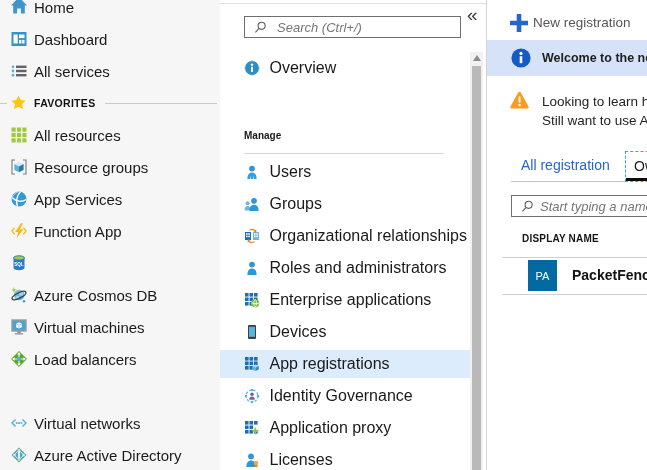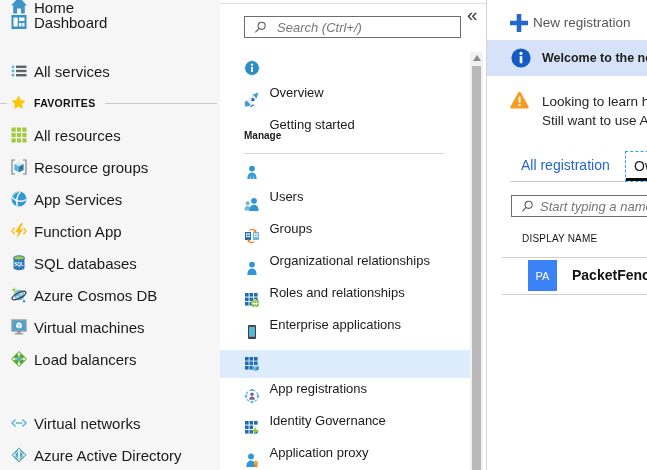--- a/index.html
+++ b/index.html
@@ -10,35 +10,35 @@
   #side { position:absolute; left:0; top:0; width:220px; height:470px; background:#f6f6f7; overflow:hidden; }
   .srow { position:absolute; left:0; width:220px; height:32px; }
   .srow .ic { position:absolute; left:11px; top:50%; margin-top:-8px; width:16px; height:16px; }
   .srow .lb { position:absolute; left:34px; top:50%; transform:translateY(-50%);
     font-size:15px; color:#1a1a1a; white-space:nowrap; }
   
   #mid { position:absolute; left:220px; top:0; width:266px; height:470px; background:#fff; overflow:hidden; }
   .mrow { position:absolute; left:0; width:250px; height:32px; }
   .mrow .ic { position:absolute; left:24px; top:50%; margin-top:-8px; width:16px; height:16px; }
   .mrow .lb { position:absolute; left:49.5px; top:50%; transform:translateY(-50%);
-    font-size:13px; color:#1a1a1a; white-space:nowrap;margin-top:24px; }
+    font-size:16px; color:#1a1a1a; white-space:nowrap; }
   
   #right { position:absolute; left:487px; top:0; width:160px; height:470px; background:#fff; overflow:hidden; }
 </style>
 </head>
 <body>
 <div id="stage">
 <div id="side">
   <div class="srow" style="top:-9px">
     <svg class="ic" viewBox="0 0 16 16">
           <path fill="#4094c9" d="M8 -2 L16 6.5 H13.8 V14.5 H9.9 V9.6 H6.1 V14.5 H2.2 V6.5 H0 Z"></path>
         </svg>
     <div class="lb">Home</div>
   </div>
-  <div class="srow" style="top:6px">
+  <div class="srow" style="top:23px">
     <svg class="ic" viewBox="0 0 16 16">
           <rect x="0.5" y="1" width="15" height="14" fill="#3294c4"></rect>
           <rect x="2.5" y="3.5" width="4.2" height="9" fill="#fff"></rect>
           <rect x="8" y="3.5" width="5.5" height="3.6" fill="#fff"></rect>
           <rect x="8" y="8.9" width="2.4" height="3.6" fill="#fff"></rect>
           <rect x="11.2" y="8.9" width="2.3" height="3.6" fill="#fff"></rect>
         </svg>
     <div class="lb">Dashboard</div>
   </div>
   <div class="srow" style="top:55px">
@@ -97,21 +97,20 @@
           <path fill="#fdb813" d="M9.8 0.3 L4.2 9 H7.4 L5.5 15.7 L12.3 6.2 H8.9 L12 0.3 Z"></path>
         </svg>
     <div class="lb">Function App</div>
   </div>
   <div class="srow" style="top:247px">
     <svg class="ic" viewBox="0 0 16 16">
           <path fill="#2e79c4" d="M2.5 2.8 H13.5 V13 C13.5 14.2 11 15.2 8 15.2 C5 15.2 2.5 14.2 2.5 13 Z"></path>
           <ellipse cx="8" cy="2.9" rx="5.5" ry="2.1" fill="#a6ce39" stroke="#2e79c4" stroke-width="1"></ellipse>
           <text x="8" y="11.4" font-size="4.6" font-weight="bold" fill="#fff" text-anchor="middle" font-family="Liberation Sans">SQL</text>
         </svg>
-    <div class="lb">SQL databases</div>
   </div>
   <div class="srow" style="top:279px">
     <svg class="ic" viewBox="0 0 16 16">
           <path fill="#a2c93a" d="M3 0 L3.8 2.2 L6 3 L3.8 3.8 L3 6 L2.2 3.8 L0 3 L2.2 2.2 Z"></path>
           <circle cx="8.3" cy="8" r="5.3" fill="#6cb8e0"></circle>
           <circle cx="10" cy="6.5" r="2.2" fill="#a5d5ee"></circle>
           <circle cx="6.5" cy="10.5" r="1.7" fill="#a5d5ee"></circle>
           <ellipse cx="8" cy="8.6" rx="7.6" ry="2.6" fill="none" stroke="#3d3d3d" stroke-width="1.3" transform="rotate(-27 8 8.6)"></ellipse>
           <circle cx="13" cy="14.2" r="1.2" fill="#2e9bd6"></circle>
         </svg>
@@ -168,30 +167,20 @@
   <div style="position:absolute;left:247px;top:4px;font-size:19px;color:#3a3a3a">«</div>
 
   <div class="mrow" style="top:52px">
     <svg class="ic" viewBox="0 0 16 16">
           <circle cx="8" cy="8" r="7" fill="#2c8dc7"></circle>
           <rect x="7" y="6.7" width="2" height="5.2" fill="#fff"></rect>
           <circle cx="8" cy="4.6" r="1.2" fill="#fff"></circle>
           <path stroke="#7fc3e3" stroke-width="1" d="M8 0 V1.5 M8 14.5 V16 M0 8 H1.5 M14.5 8 H16"></path>
         </svg>
     <div class="lb">Overview</div>
-  </div>
-  <div class="mrow" style="top:84px">
-    <svg class="ic" viewBox="0 0 16 16">
-          <path fill="#3f9fd0" d="M8.3 2.5 L14.3 0.7 L12.6 6.7 Z"></path>
-          <path fill="#e9ebed" d="M8.3 2.5 L12.6 6.7 L6.6 12.6 L2.4 8.4 Z"></path>
-          <rect x="7.5" y="6.2" width="2.8" height="2.8" fill="#1b63c0"></rect>
-          <path fill="#3f9fd0" d="M2.4 8.4 L6.6 12.6 L4.9 14.2 L1 14.5 L0.8 10 Z"></path>
-          <path fill="#3f9fd0" d="M8.3 12.2 L10.9 13.2 L6.6 15.6 L5.9 14.4 Z"></path>
-        </svg>
-    <div class="lb">Getting started</div>
   </div>
   <div style="position:absolute;left:24px;top:130px;font-size:10px;font-weight:bold;color:#1a1a1a">Manage</div>
   <div style="position:absolute;left:24px;top:153px;width:200px;height:1px;background:#d6d6d6"></div>
   <div class="mrow" style="top:156px">
     <svg class="ic" viewBox="0 0 16 16">
           <circle cx="8" cy="4.6" r="2.9" fill="#2f97d7"></circle>
           <path fill="#2f97d7" d="M3.4 15 C3.4 10.8 5 8.6 8 8.6 C11 8.6 12.6 10.8 12.6 15 L10 15 L10 11.5 L9.3 15 L6.7 15 L6 11.5 L6 15 Z" opacity="0.95"></path>
           <path fill="#7cc0e8" d="M6 8.9 L8 10.5 L10 8.9 L10 15 L6 15 Z" opacity="0"></path>
         </svg>
     <div class="lb">Users</div>
@@ -220,21 +209,21 @@
           <path fill="none" stroke="#e8841c" stroke-width="1.2" d="M5.5 2.2 C8.5 0.8 11 1.5 11.8 3.8 M10.5 13.8 C7.5 15.2 5 14.5 4.2 12.2"></path>
           <path fill="#e8841c" d="M12.5 1.8 L12 5 L9.5 3 Z M3.5 14.2 L4 11 L6.5 13 Z"></path>
         </svg>
     <div class="lb">Organizational relationships</div>
   </div>
   <div class="mrow" style="top:252px">
     <svg class="ic" viewBox="0 0 16 16">
           <circle cx="8" cy="4.6" r="2.9" fill="#2f97d7"></circle>
           <path fill="#2f97d7" d="M3.4 15 C3.4 10.8 5 8.6 8 8.6 C11 8.6 12.6 10.8 12.6 15 Z"></path>
         </svg>
-    <div class="lb">Roles and relationships</div>
+    <div class="lb">Roles and administrators</div>
   </div>
   <div class="mrow" style="top:284px">
     <svg class="ic" viewBox="0 0 16 16" fill="#1f6cb3">
           <rect x="1" y="1" width="3.6" height="3.6"></rect>
           <rect x="5.5" y="1" width="3.6" height="3.6"></rect>
           <rect x="10" y="1" width="3.6" height="3.6"></rect>
           <rect x="1" y="5.5" width="3.6" height="3.6"></rect>
           <rect x="5.5" y="5.5" width="3.6" height="3.6"></rect>
           <rect x="10" y="5.5" width="3.6" height="3.6"></rect>
           <rect x="1" y="10" width="3.6" height="3.6"></rect>
@@ -340,21 +329,21 @@
   </div>
 
   <div style="position:absolute;left:24px;top:195px;width:140px;height:22px;border:1px solid #6e6e6e;background:#fff">
     <svg style="position:absolute;left:9px;top:4px;width:13px;height:13px" viewBox="0 0 14 14">
           <circle cx="8.2" cy="5.2" r="3.8" fill="none" stroke="#5f5f5f" stroke-width="1.2"></circle>
           <path d="M5.5 8 L1.5 12.3" stroke="#5f5f5f" stroke-width="1.2"></path>
         </svg>
     <div style="position:absolute;left:28px;top:50%;transform:translateY(-50%);font-style:italic;font-size:13px;color:#767676;white-space:nowrap">Start typing a name or Application ID to filter these res</div>
   </div>
 
-  <div style="position:absolute;left:35px;top:238px;transform:translateY(-50%);font-size:10px;font-weight:normal;color:#161616;letter-spacing:0.2px;white-space:nowrap">DISPLAY NAME</div>
+  <div style="position:absolute;left:35px;top:238px;transform:translateY(-50%);font-size:10px;font-weight:bold;color:#161616;letter-spacing:0.2px;white-space:nowrap">DISPLAY NAME</div>
   <div style="position:absolute;left:15px;top:257px;width:145px;height:1px;background:#cfcfcf"></div>
-  <div style="position:absolute;left:41px;top:260px;width:29px;height:31px;background:#3b82f6">
+  <div style="position:absolute;left:41px;top:260px;width:29px;height:31px;background:#0369a1">
     <div style="position:absolute;left:50%;top:50%;transform:translate(-50%,-50%);font-size:11px;color:#fff">PA</div>
   </div>
   <div style="position:absolute;left:85px;top:275px;transform:translateY(-50%);font-size:14px;font-weight:bold;color:#111;white-space:nowrap">PacketFence</div>
   <div style="position:absolute;left:15px;top:294px;width:145px;height:1px;background:#cfcfcf"></div>
 </div>
 </div>
 
 </body></html>

